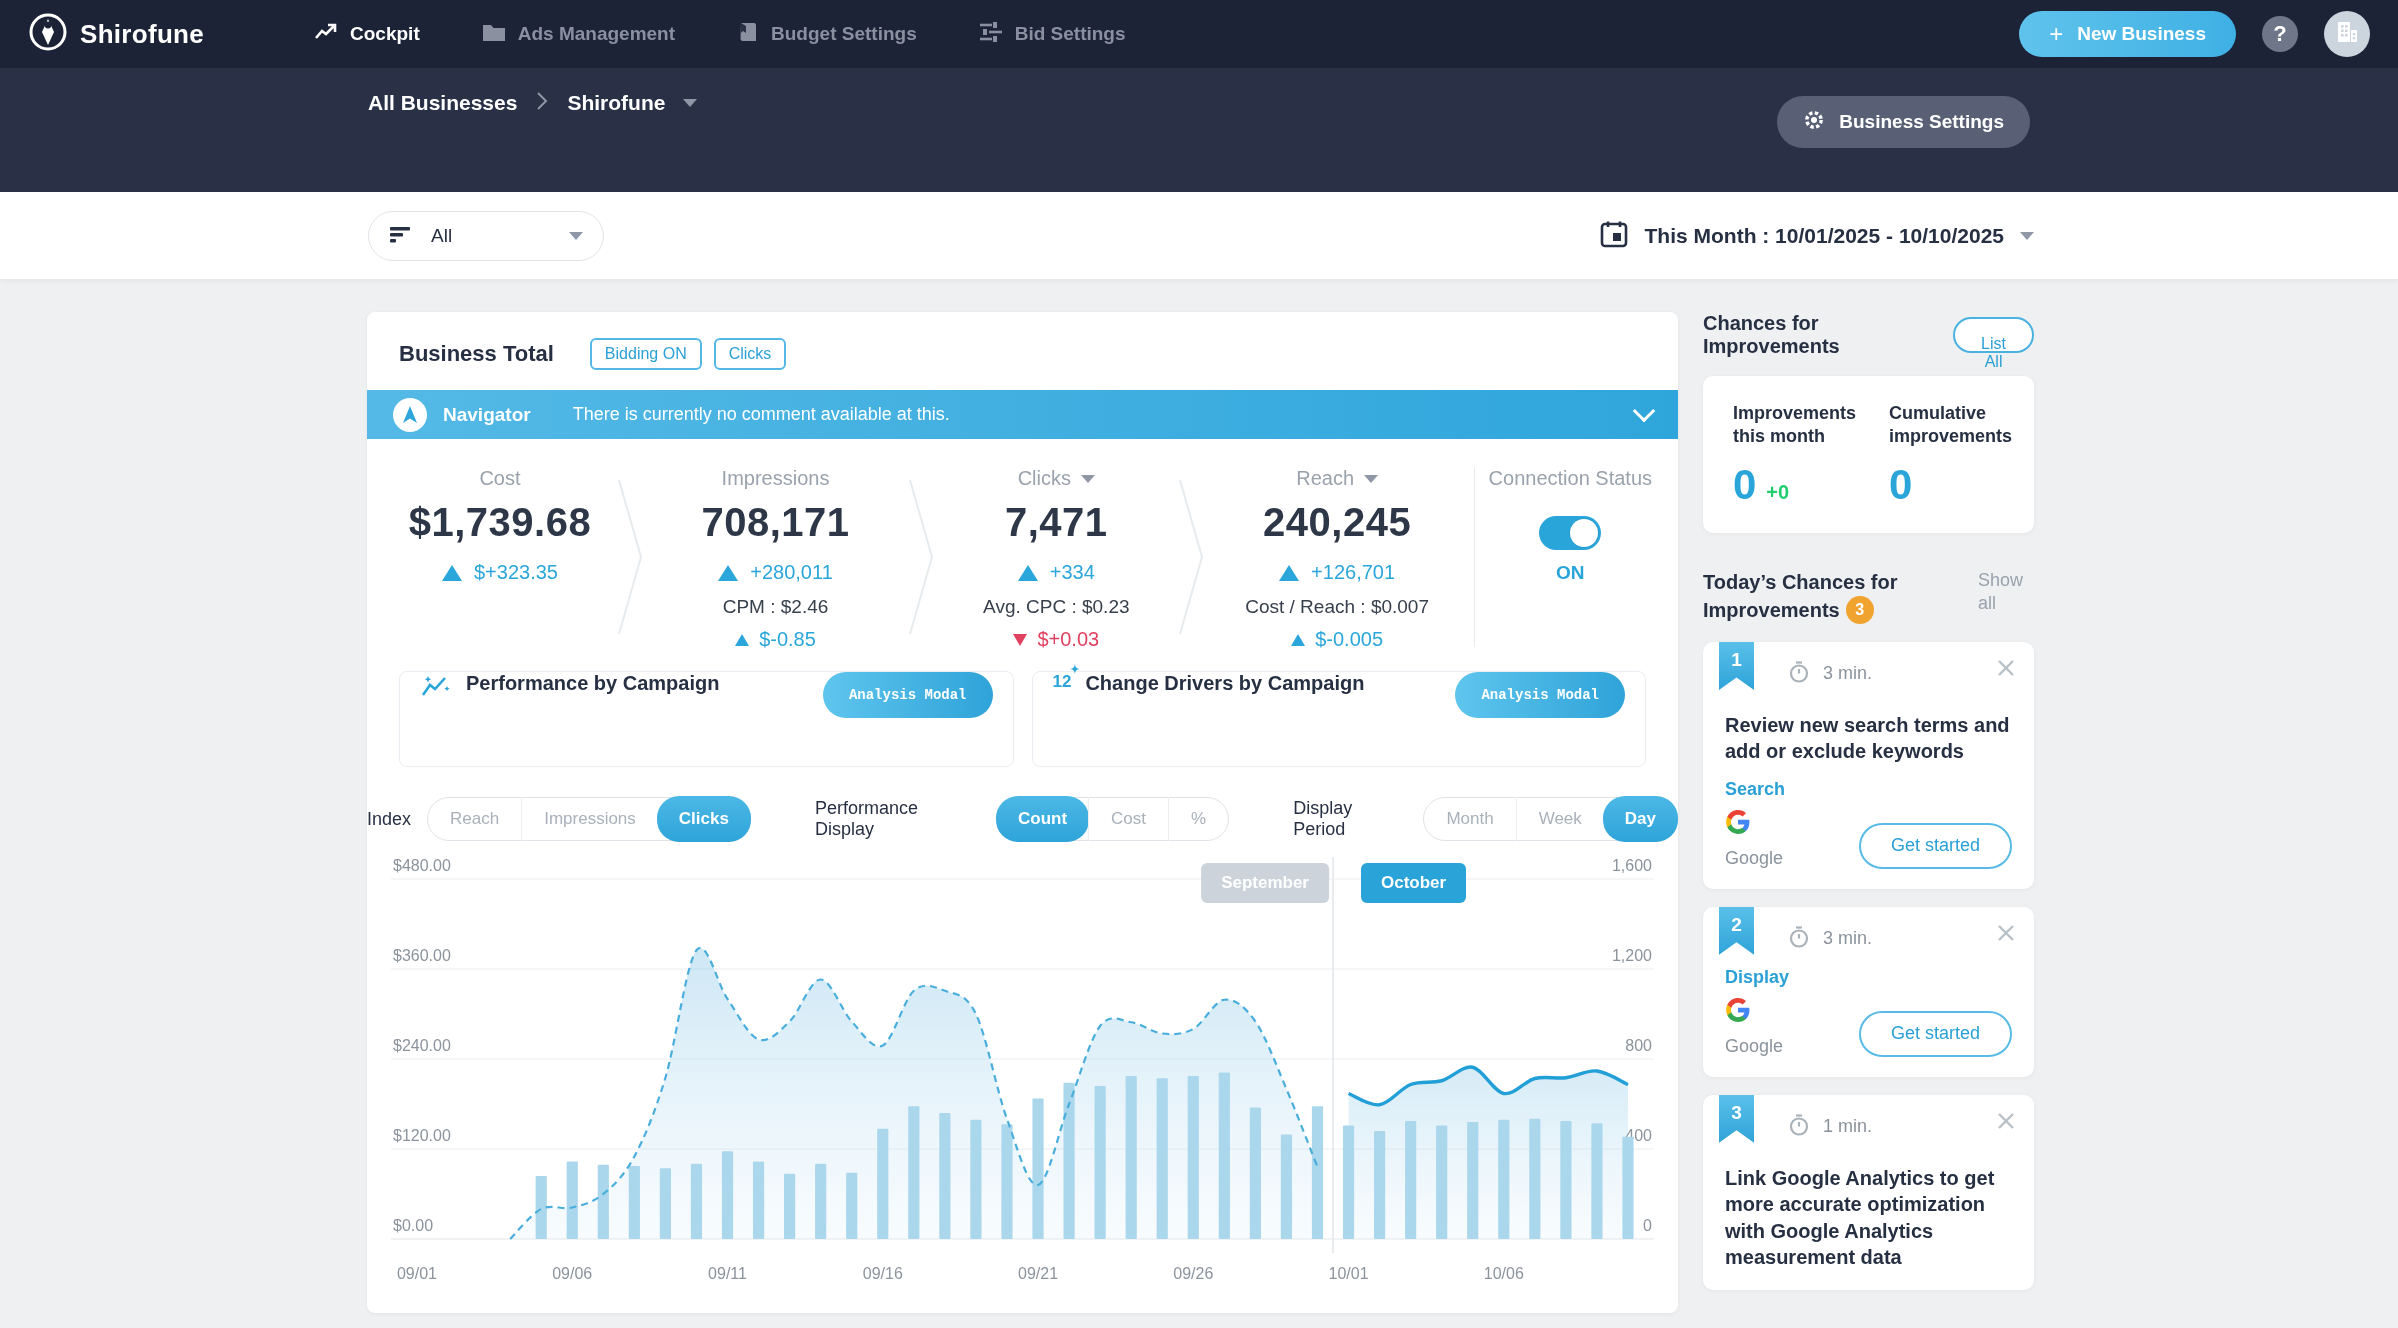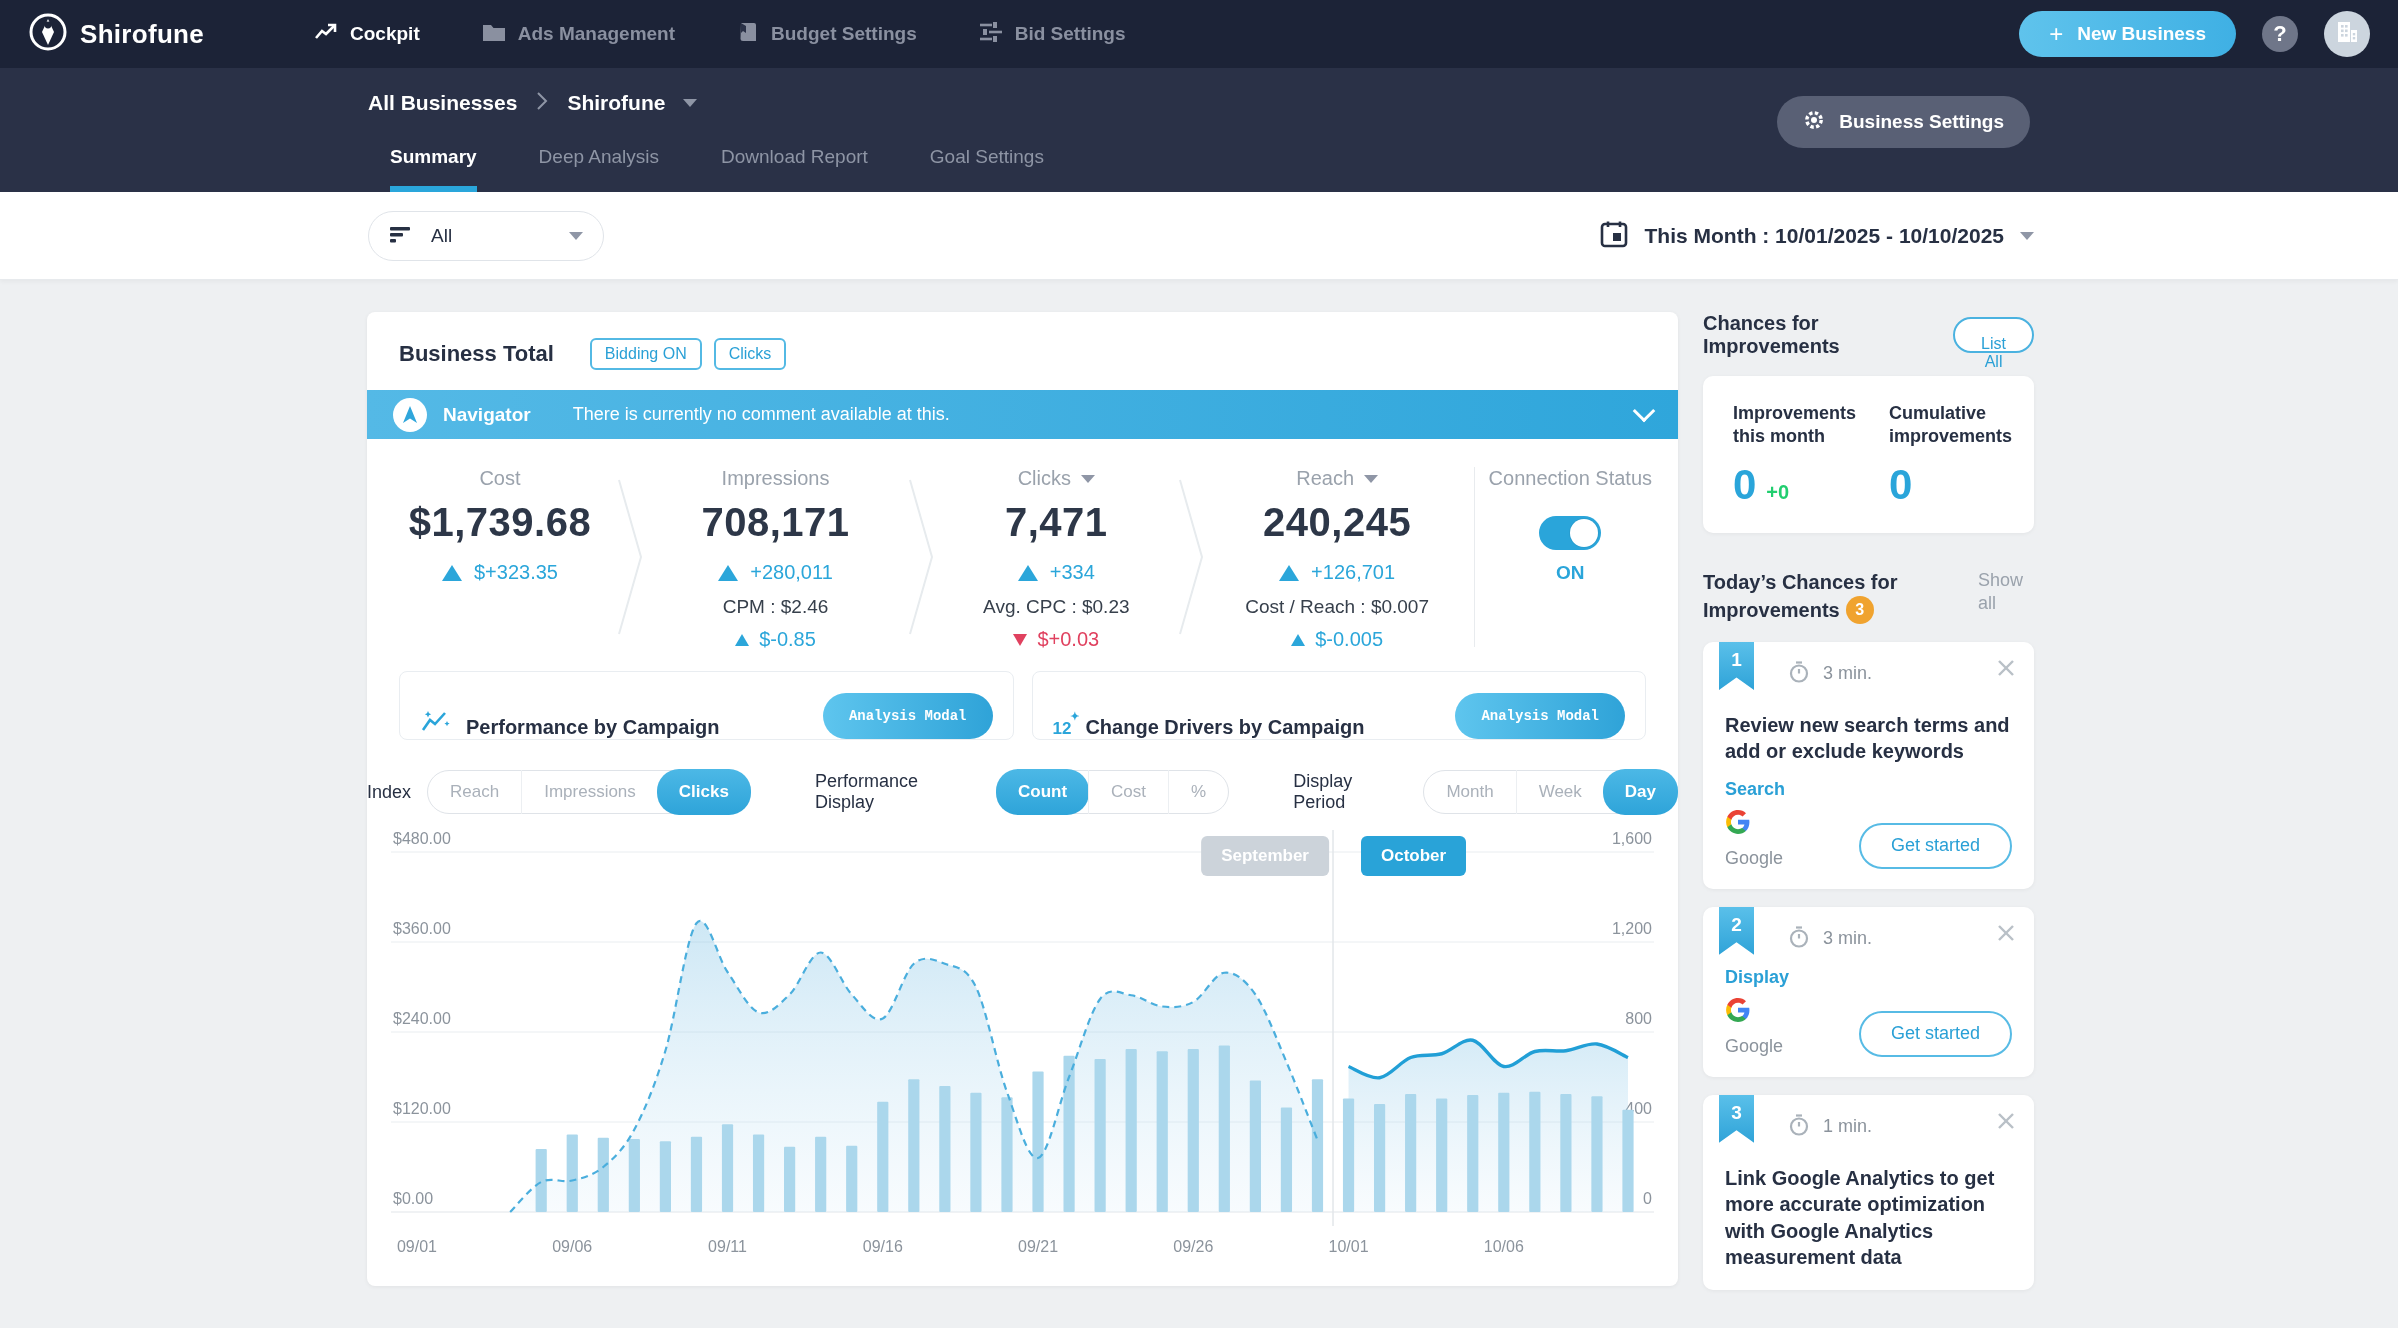--- a/index.html
+++ b/index.html
@@ -66,21 +66,21 @@
   .sub-line { margin-top:12px; color:#37404c; font-size:19px; }
   .sub-delta { display:flex; align-items:center; gap:10px; margin-top:10px; font-size:18px; }
   .sep-chev { display:flex; align-items:center; justify-content:center; width:34px; }
   .v-divider { width:1px; background:#e8ebee; margin:4px 6px; }
   .m-conn { width:206px; }
   .toggle { width:62px; height:34px; border-radius:17px; background:#2aa5da; position:relative; margin-top:26px; cursor:pointer; }
   .knob { width:28px; height:28px; background:#fff; border-radius:50%; position:absolute; top:3px; right:3px; box-shadow:0 0 0 1px rgba(0,0,0,.05); }
   .conn-state { color:#2aa5da; font-size:19px; font-weight:bold; margin-top:12px; }
 
   .panels { display:flex; gap:18px; padding:2px 32px 0 32px; }
-  .panel { flex:1; border:1px solid #e9edf1; border-radius:8px; height:69px; display:flex; align-items:flex-end; padding:0 20px; gap:14px; }
+  .panel { flex:1; border:1px solid #e9edf1; border-radius:8px; height:96px; display:flex; align-items:flex-start; padding:0 20px; gap:14px; }
   .panel-title { font-size:20px; font-weight:bold; color:#273043; }
   .btn-analysis { margin-left:auto; height:46px; padding:0 26px; border:none; border-radius:23px; background:linear-gradient(90deg,#5ec5ee,#2fa3d8); color:#fff; font-size:14px; font-weight:bold; cursor:pointer; font-family:Liberation Mono, monospace; }
   .icon-12 { color:#2aa5da; font-size:17px; font-weight:bold; position:relative; }
   .icon-12 .spark { position:absolute; top:-9px; right:-8px; font-size:11px; color:#2aa5da; }
 
   .controls { display:flex; justify-content:center; align-items:center; gap:64px; margin-top:30px; }
   .ctrl-group { display:flex; align-items:center; gap:16px; }
   .ctrl-label { font-size:18px; color:#273043; }
   .seg { display:flex; align-items:center; border:1px solid #dfe3e8; border-radius:22px; height:44px; background:#fff; }
   .seg-opt { padding:0 22px; font-size:17px; color:#aab1ba; height:44px; display:flex; align-items:center; cursor:pointer; border-left:1px solid #eceff2; }
@@ -197,26 +197,20 @@
   </div>
 
   <div class="subheader">
     <div class="crumbs">
       <span class="crumb">All Businesses</span>
       <span><svg width="14" height="22" viewBox="0 0 14 22">
             <polyline points="3,3 11,11 3,19" fill="none" stroke="#8f96a6" stroke-width="2"></polyline>
           </svg></span>
       <span class="crumb">Shirofune</span>
       <span class="caret-down"></span>
-    </div>
-    <div class="tabs">
-      <div class="tab active">Summary</div>
-      <div class="tab">Deep Analysis</div>
-      <div class="tab">Download Report</div>
-      <div class="tab">Goal Settings</div>
     </div>
     <button class="btn-biz-settings">
       <span><svg width="22" height="22" viewBox="0 0 22 22">
             <circle cx="11" cy="11" r="7.2" fill="none" stroke="#fff" stroke-width="3.4" stroke-dasharray="3.4 2.35"></circle>
             <circle cx="11" cy="11" r="3" fill="#fff"></circle>
           </svg></span>
       <span>Business Settings</span>
     </button>
   </div>
 

